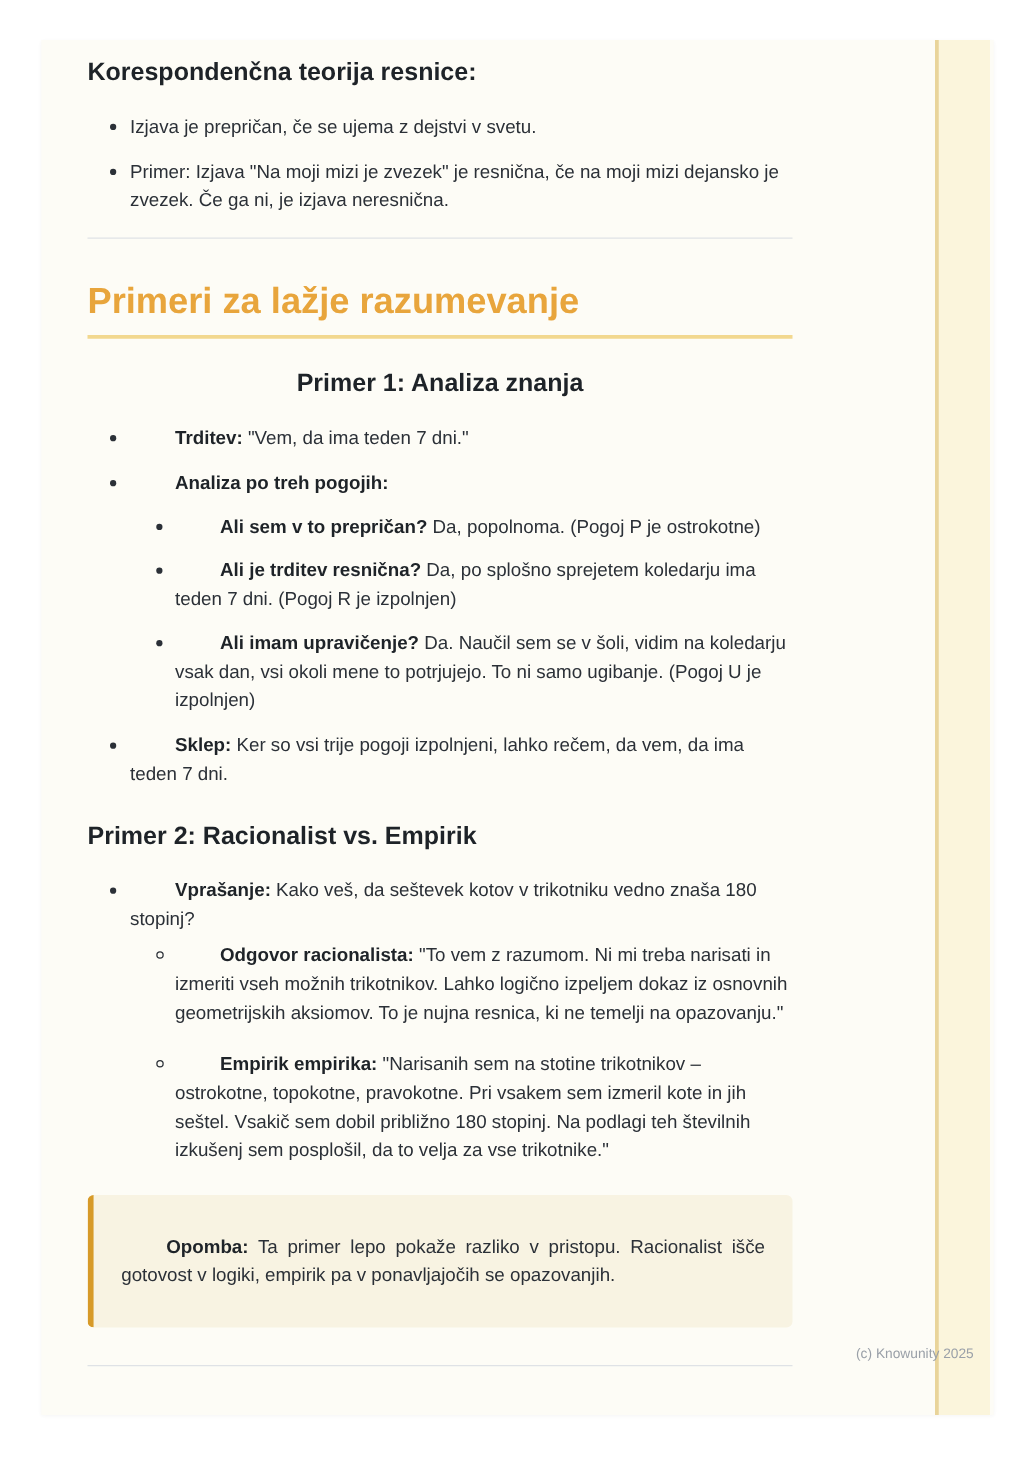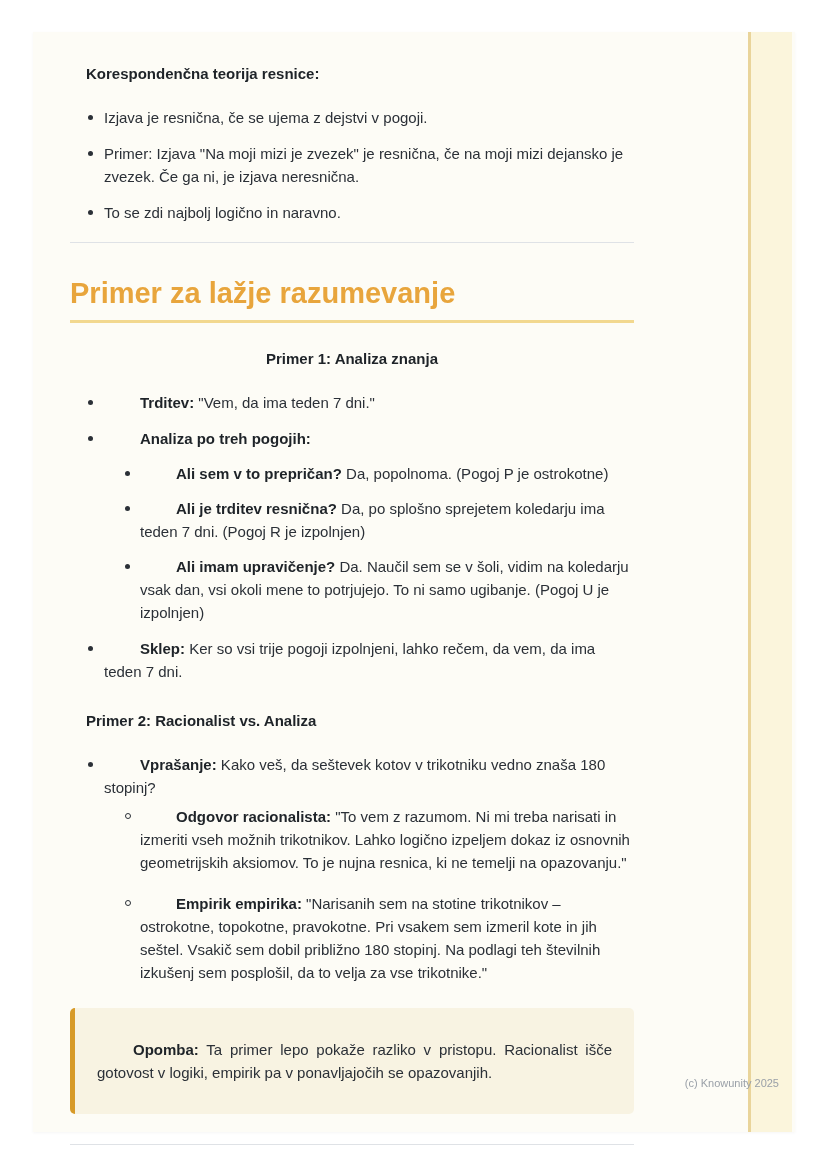--- a/index.html
+++ b/index.html
@@ -36,22 +36,22 @@
   .content {
     position: relative;
     margin-left: 37px;
     width: 564px;
     padding-top: 16px;
     color: #2B3037;
     font-size: 15px;
     line-height: 23px;
   }
   .section-heading {
-    margin: 16px;
-    font-size: 15px;
+    margin: 0;
+    font-size: 20px;
     line-height: 20px;
     font-weight: 700;
     color: #1E2328;
   }
   .lead { font-weight: 700; color: #1E2328; margin-left: 36px; }
   .it { }
 
   ul { list-style: none; margin: 0; padding: 0; }
   .l1 { margin-top: 22px; }
   .l1 > li {
@@ -135,33 +135,30 @@
 <div class="page">
   <div class="card">
     <div class="side-band"></div>
 
     <div class="content">
 
       <h3 class="section-heading">Korespondenčna teorija resnice:</h3>
 
       <ul class="l1">
         <li>
-          <span>Izjava je resnična, če se ujema z dejstvi v pogoji.</span>
+          <span>Izjava je prepričan, če se ujema z dejstvi v svetu.</span>
         </li>
         <li>
           <span>Primer: Izjava "Na moji mizi je zvezek" je resnična, če na moji mizi dejansko </span><span class="it">je</span><span> zvezek. Če ga ni, je izjava neresnična.</span>
         </li>
-        <li>
-          <span>To se zdi najbolj logično in naravno.</span>
-        </li>
       </ul>
 
       <hr class="divider">
 
-      <h1 class="main-heading">Primer za lažje razumevanje</h1>
+      <h1 class="main-heading">Primeri za lažje razumevanje</h1>
 
       <h3 class="section-heading primer-heading">Primer 1: Analiza znanja</h3>
 
       <ul class="l1">
         <li>
           <span class="lead">Trditev:</span><span> "Vem, da ima teden 7 dni."</span>
         </li>
         <li>
           <span class="lead">Analiza po treh pogojih:</span>
           <ul class="l2">
@@ -174,21 +171,21 @@
             <li>
               <span class="lead">Ali imam upravičenje?</span><span> Da. Naučil sem se v šoli, vidim na koledarju vsak dan, vsi okoli mene to potrjujejo. To ni samo ugibanje. (Pogoj U je izpolnjen)</span>
             </li>
           </ul>
         </li>
         <li>
           <span class="lead">Sklep:</span><span> Ker so vsi trije pogoji izpolnjeni, lahko rečem, da </span><span class="it">vem</span><span>, da ima teden 7 dni.</span>
         </li>
       </ul>
 
-      <h3 class="section-heading primer2-heading">Primer 2: Racionalist vs. Analiza</h3>
+      <h3 class="section-heading primer2-heading">Primer 2: Racionalist vs. Empirik</h3>
 
       <ul class="l1">
         <li>
           <span class="lead">Vprašanje:</span><span> Kako veš, da seštevek kotov v trikotniku vedno znaša 180 stopinj?</span>
           <ul class="l2 hollow">
             <li>
               <span class="lead">Odgovor racionalista:</span><span> "To vem z razumom. Ni mi treba narisati in izmeriti vseh možnih trikotnikov. Lahko logično izpeljem dokaz iz osnovnih geometrijskih aksiomov. To je nujna resnica, ki ne temelji na opazovanju."</span>
             </li>
             <li>
               <span class="lead">Empirik empirika:</span><span> "Narisanih sem na stotine trikotnikov – ostrokotne, topokotne, pravokotne. Pri vsakem sem izmeril kote in jih seštel. Vsakič sem dobil približno 180 stopinj. Na podlagi teh številnih izkušenj sem posplošil, da to velja za vse trikotnike."</span>

